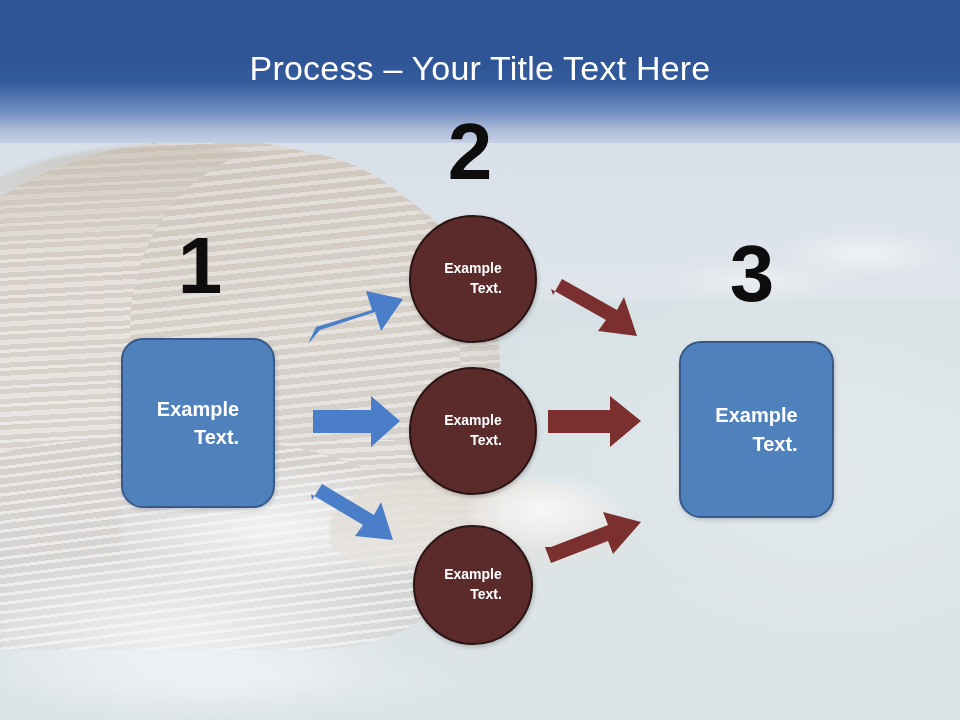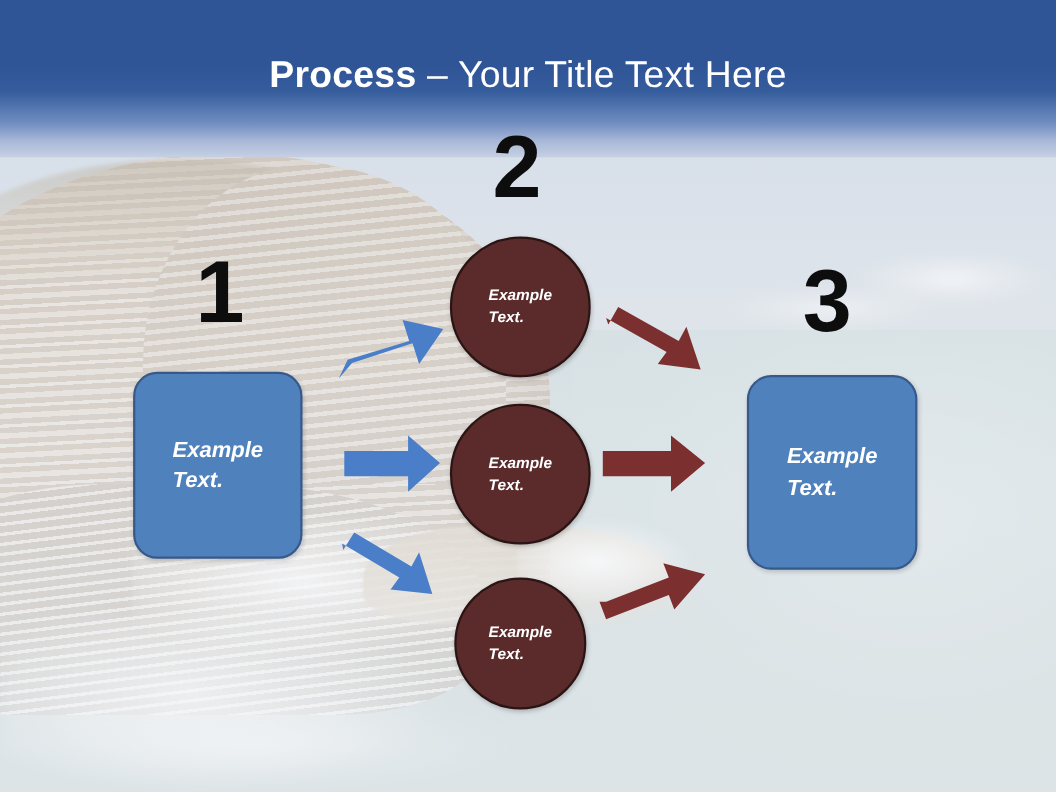--- a/index.html
+++ b/index.html
@@ -165,21 +165,21 @@
   .header-title {
     position: absolute;
     left: 0; top: 48px; width: 960px;
     text-align: center;
     color: #ffffff;
     font-size: 34px;
     line-height: 40px;
     letter-spacing: 0.2px;
     white-space: nowrap;
   }
-  .header-title .bold { font-weight: bold; }
+  .header-title .bold { font-weight: normal; }
   .header-title .light { font-weight: normal; }
 
   
   .step-num {
     position: absolute;
     color: #0d0d0d;
     font-weight: bold;
     font-size: 80px;
     line-height: 80px;
     text-align: center;
@@ -197,22 +197,21 @@
     box-sizing: border-box;
     display: flex;
     align-items: center;
     justify-content: center;
     box-shadow: 1px 2px 4px rgba(40,50,70,0.22);
   }
   .box .label,
   .circle .label {
     color: #ffffff;
     font-weight: bold;
-    font-style: italic;
-    text-align: left;
+    text-align: right;
     line-height: 1.42;
   }
   #box-left  { left: 121px; top: 338px; width: 154px; height: 170px; }
   #box-left .label  { font-size: 20px; }
   #box-right { left: 679px; top: 341px; width: 155px; height: 177px; }
   #box-right .label { font-size: 20px; }
 
   
   .circle {
     position: absolute;

